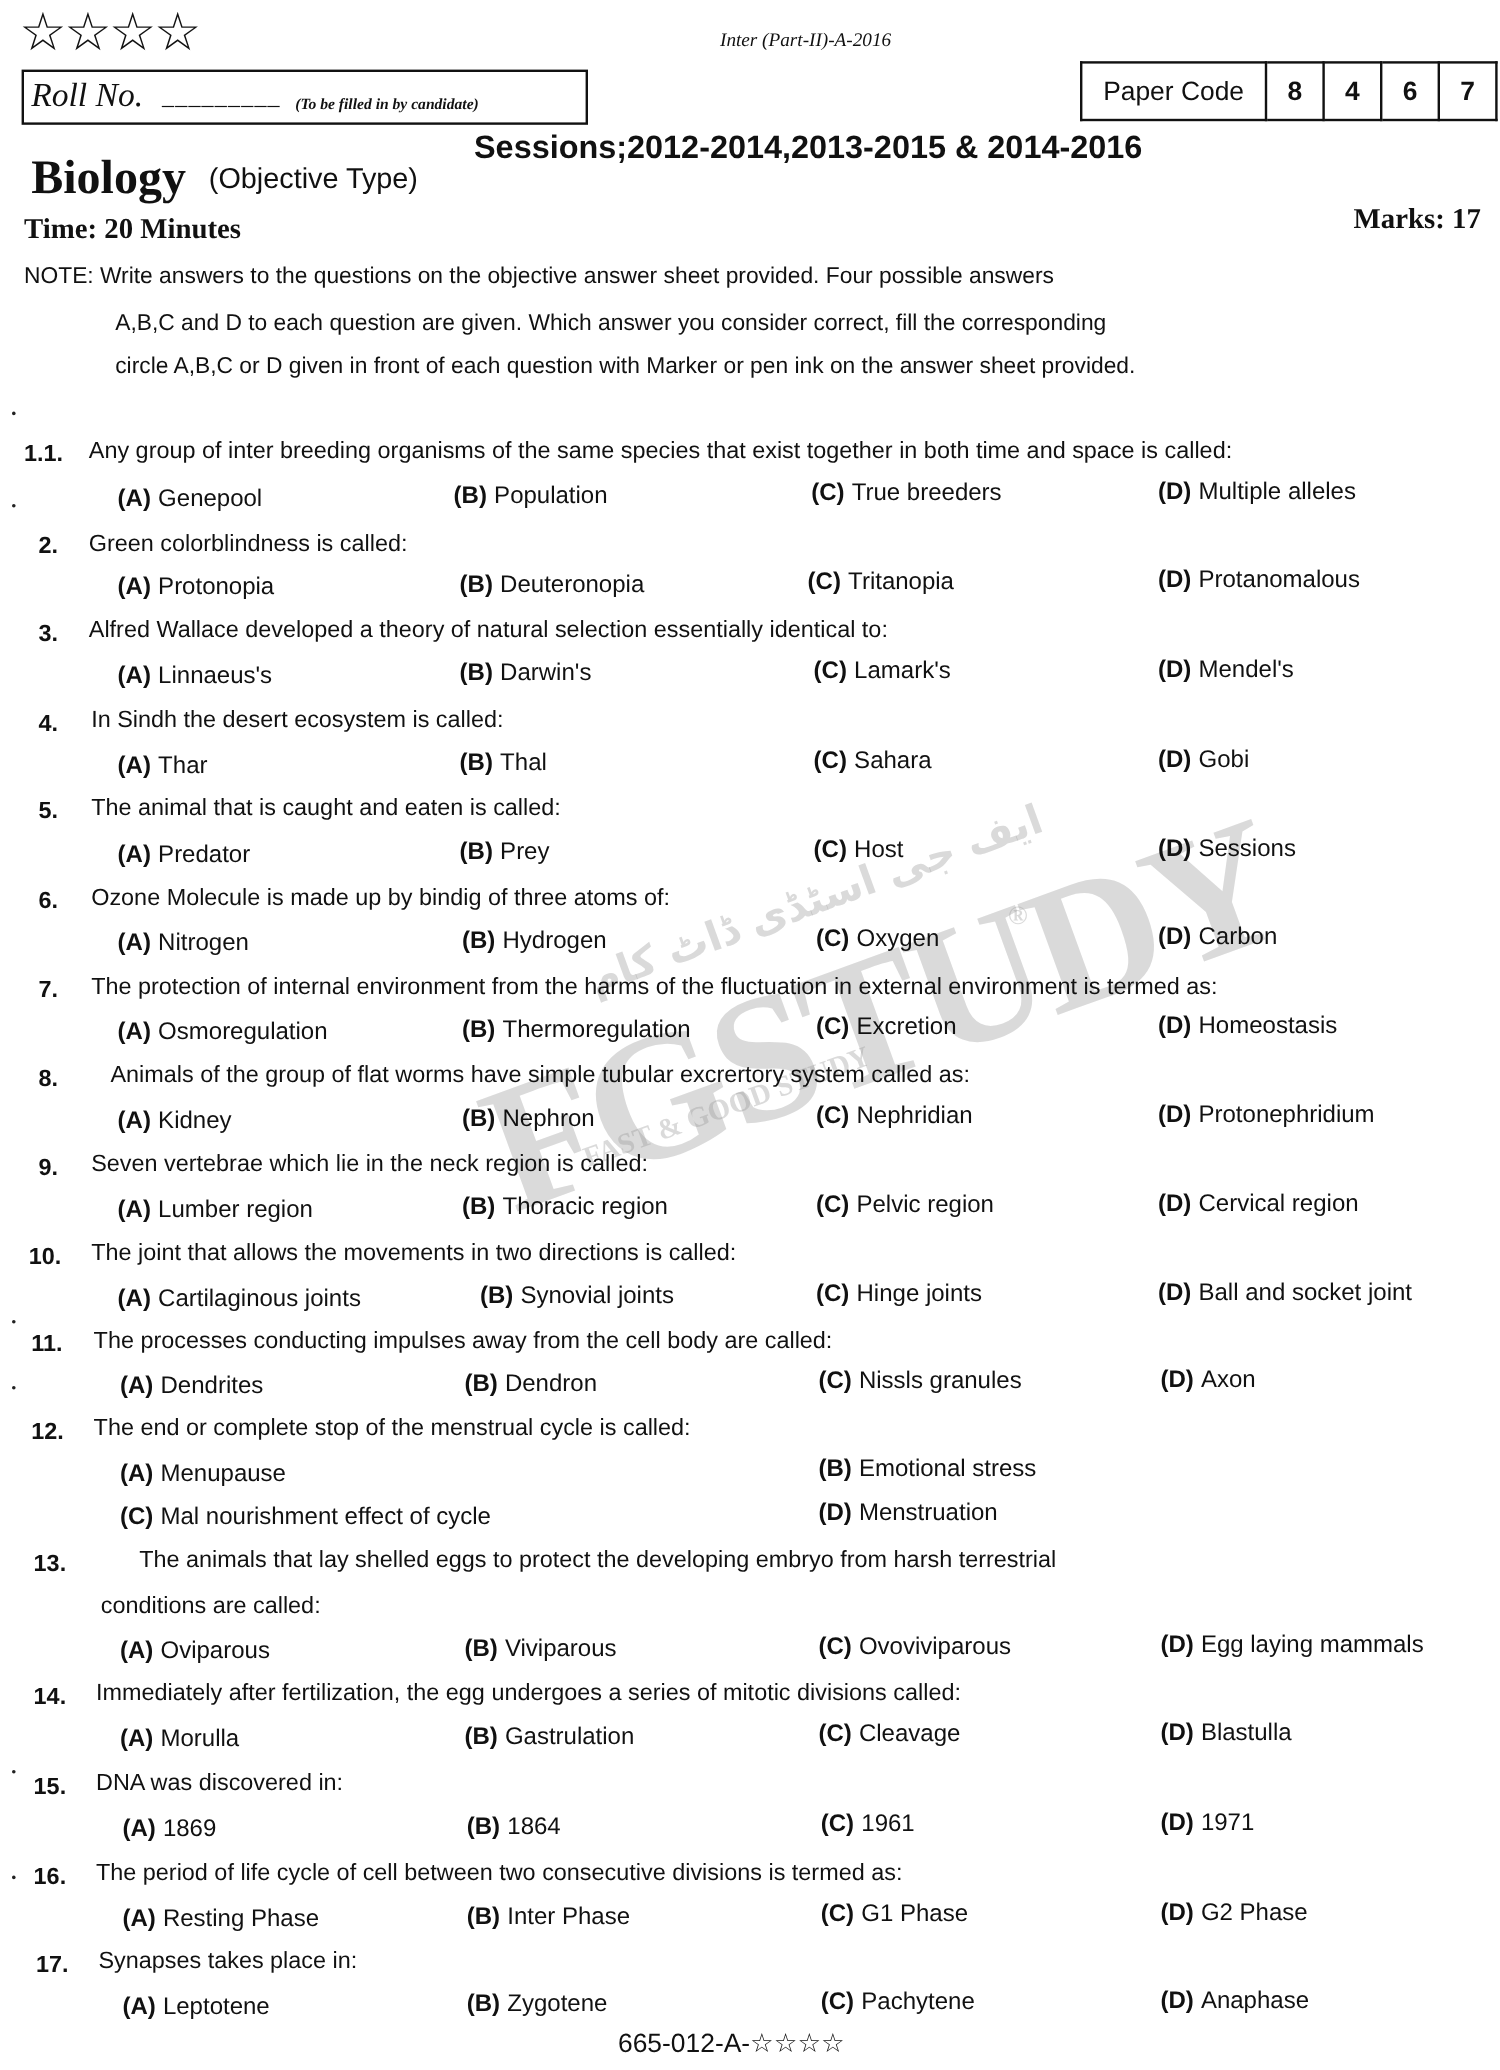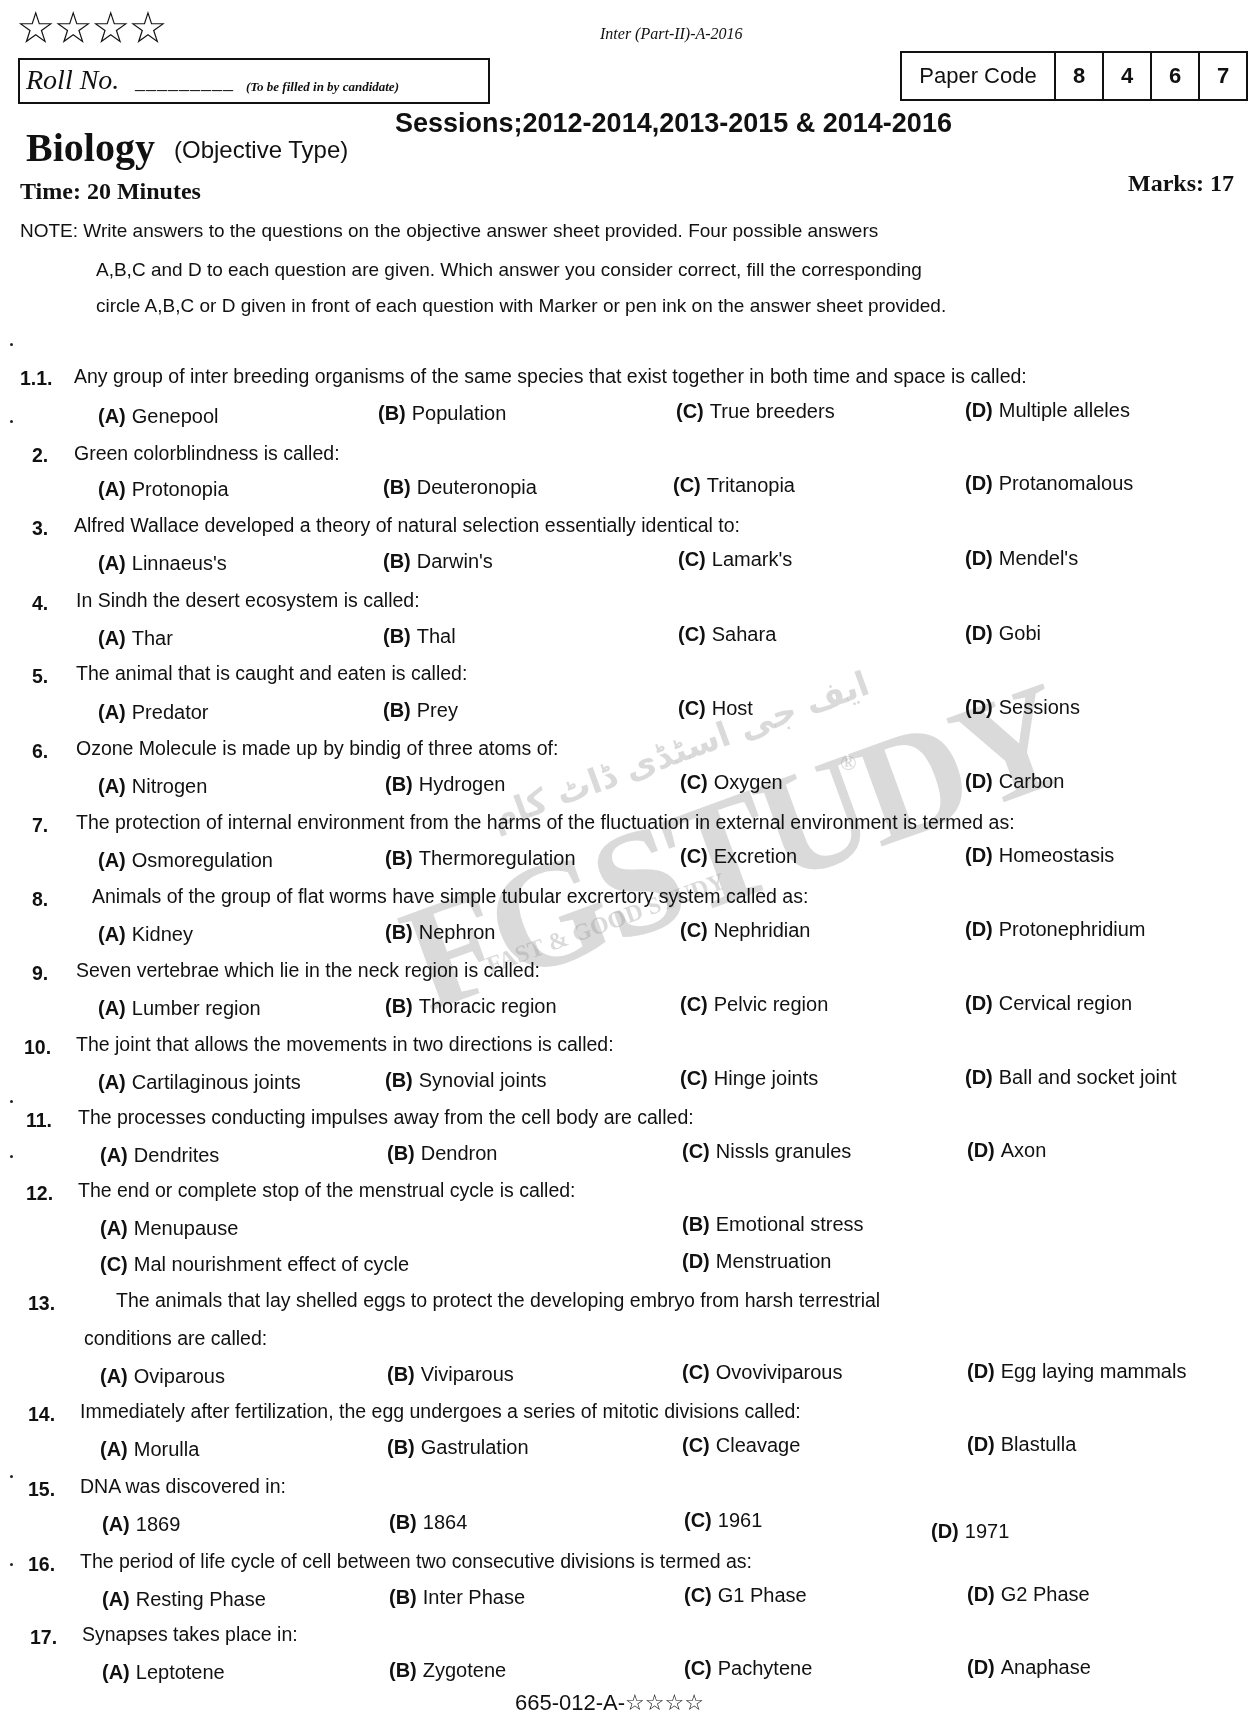--- a/index.html
+++ b/index.html
@@ -158,21 +158,21 @@
     <div class="abs opt" style="left:98px;top:997px;"><b>(A)</b><span>Lumber region</span></div>
     <div class="abs opt" style="left:385px;top:995px;"><b>(B)</b><span>Thoracic region</span></div>
     <div class="abs opt" style="left:680px;top:993px;"><b>(C)</b><span>Pelvic region</span></div>
     <div class="abs opt" style="left:965px;top:992px;"><b>(D)</b><span>Cervical region</span></div>
   </div>
 
   <div>
     <div class="abs qnum" style="left:24px;top:1036px;">10.</div>
     <div class="abs q" style="left:76px;top:1033px;">The joint that allows the movements in two directions is called:</div>
     <div class="abs opt" style="left:98px;top:1071px;"><b>(A)</b><span>Cartilaginous joints</span></div>
-    <div class="abs opt" style="left:385px;top:1069px;text-align:right;"><b>(B)</b><span>Synovial joints</span></div>
+    <div class="abs opt" style="left:400px;top:1069px;text-align:right;"><b>(B)</b><span>Synovial joints</span></div>
     <div class="abs opt" style="left:680px;top:1067px;"><b>(C)</b><span>Hinge joints</span></div>
     <div class="abs opt" style="left:965px;top:1066px;"><b>(D)</b><span>Ball and socket joint</span></div>
   </div>
 
   <div>
     <div class="abs qnum" style="left:26px;top:1109px;">11.</div>
     <div class="abs q" style="left:78px;top:1106px;">The processes conducting impulses away from the cell body are called:</div>
     <div class="abs opt" style="left:100px;top:1144px;"><b>(A)</b><span>Dendrites</span></div>
     <div class="abs opt" style="left:387px;top:1142px;"><b>(B)</b><span>Dendron</span></div>
     <div class="abs opt" style="left:682px;top:1140px;"><b>(C)</b><span>Nissls granules</span></div>
@@ -206,21 +206,21 @@
     <div class="abs opt" style="left:682px;top:1434px;"><b>(C)</b><span>Cleavage</span></div>
     <div class="abs opt" style="left:967px;top:1433px;"><b>(D)</b><span>Blastulla</span></div>
   </div>
 
   <div>
     <div class="abs qnum" style="left:28px;top:1478px;">15.</div>
     <div class="abs q" style="left:80px;top:1475px;">DNA was discovered in:</div>
     <div class="abs opt" style="left:102px;top:1513px;"><b>(A)</b><span>1869</span></div>
     <div class="abs opt" style="left:389px;top:1511px;"><b>(B)</b><span>1864</span></div>
     <div class="abs opt" style="left:684px;top:1509px;"><b>(C)</b><span>1961</span></div>
-    <div class="abs opt" style="left:931px;top:1508px;margin-top:12px;"><b>(D)</b><span>1971</span></div>
+    <div class="abs opt" style="left:967px;top:1508px;"><b>(D)</b><span>1971</span></div>
   </div>
 
   <div>
     <div class="abs qnum" style="left:28px;top:1553px;">16.</div>
     <div class="abs q" style="left:80px;top:1550px;">The period of life cycle of cell between two consecutive divisions is termed as:</div>
     <div class="abs opt" style="left:102px;top:1588px;"><b>(A)</b><span>Resting Phase</span></div>
     <div class="abs opt" style="left:389px;top:1586px;"><b>(B)</b><span>Inter Phase</span></div>
     <div class="abs opt" style="left:684px;top:1584px;"><b>(C)</b><span>G1 Phase</span></div>
     <div class="abs opt" style="left:967px;top:1583px;"><b>(D)</b><span>G2 Phase</span></div>
   </div>

